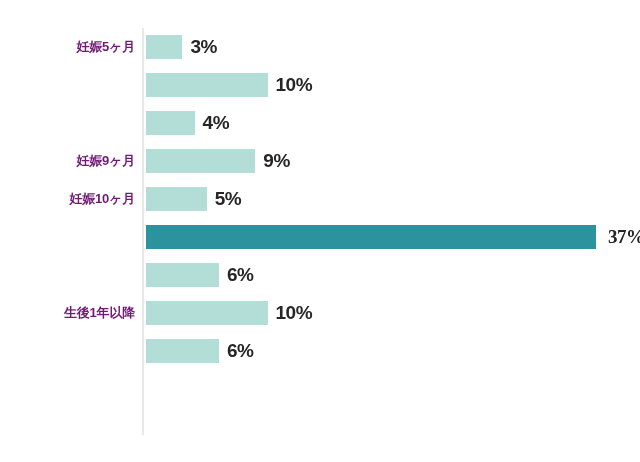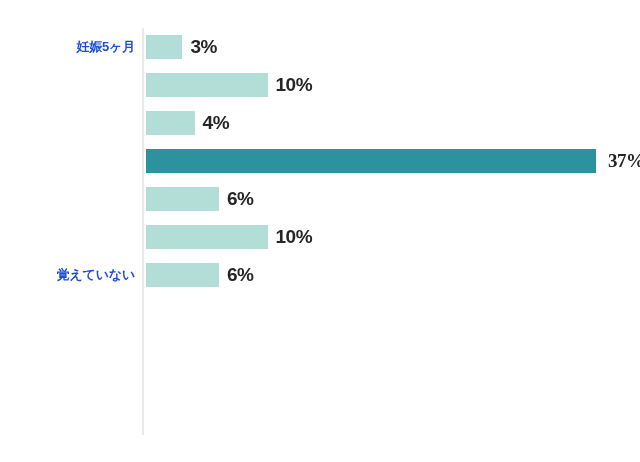--- a/index.html
+++ b/index.html
@@ -47,21 +47,21 @@
   .row-label {
     position: absolute;
     right: 505px;           
     top: 0;
     height: 38px;
     line-height: 38px;
     text-align: center;
     white-space: nowrap;
     font-size: 13px;
     font-weight: bold;
-    color: #1d4ed8;
+    color: #701a75;
     letter-spacing: -0.2px;
   }
 
   .bar-track {
     position: absolute;
     left: 146px;
     top: 7px;
     height: 24px;
     width: 494px;
   }
@@ -110,39 +110,53 @@
           <div class="bar-value" style="left: 129.5px;">10%</div>
         </div>
       </div>
       <div class="bar-row">
         <div class="bar-track">
           <div class="bar" style="width: 48.6px;"></div>
           <div class="bar-value" style="left: 56.6px;">4%</div>
         </div>
       </div>
       <div class="bar-row">
+        <div class="row-label">妊娠9ヶ月</div>
+        <div class="bar-track">
+          <div class="bar" style="width: 109.35px;"></div>
+          <div class="bar-value" style="left: 117.35px;">9%</div>
+        </div>
+      </div>
+      <div class="bar-row">
+        <div class="row-label">妊娠10ヶ月</div>
+        <div class="bar-track">
+          <div class="bar" style="width: 60.75px;"></div>
+          <div class="bar-value" style="left: 68.75px;">5%</div>
+        </div>
+      </div>
+      <div class="bar-row">
         <div class="bar-track">
           <div class="bar is-highlight" style="width: 449.55px;"></div>
           <div class="bar-value" style="left: 462px; font-family: Liberation Serif, serif;">37%</div>
         </div>
       </div>
       <div class="bar-row">
         <div class="bar-track">
           <div class="bar" style="width: 72.9px;"></div>
           <div class="bar-value" style="left: 80.9px;">6%</div>
         </div>
       </div>
       <div class="bar-row">
+        <div class="row-label">生後1年以降</div>
         <div class="bar-track">
           <div class="bar" style="width: 121.5px;"></div>
           <div class="bar-value" style="left: 129.5px;">10%</div>
         </div>
       </div>
       <div class="bar-row">
-        <div class="row-label">覚えていない</div>
         <div class="bar-track">
           <div class="bar" style="width: 72.9px;"></div>
           <div class="bar-value" style="left: 80.9px;">6%</div>
         </div>
       </div>
     </div>
 
 </div>
 
 </body></html>

